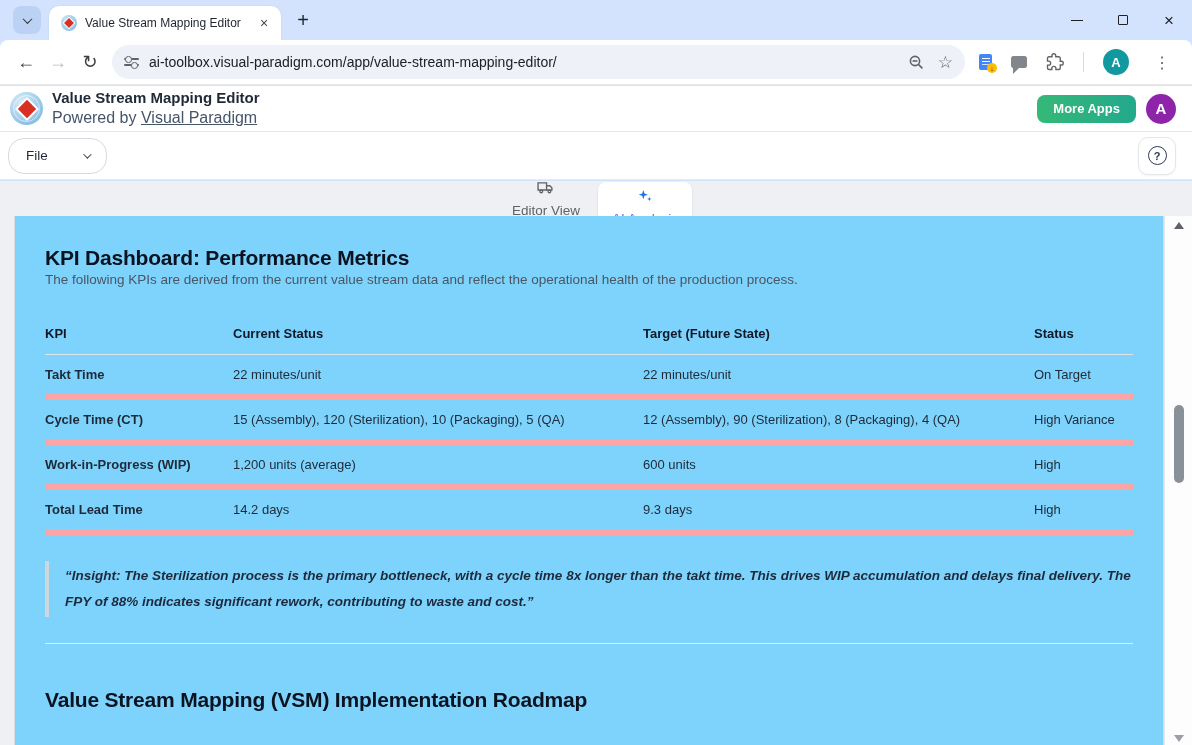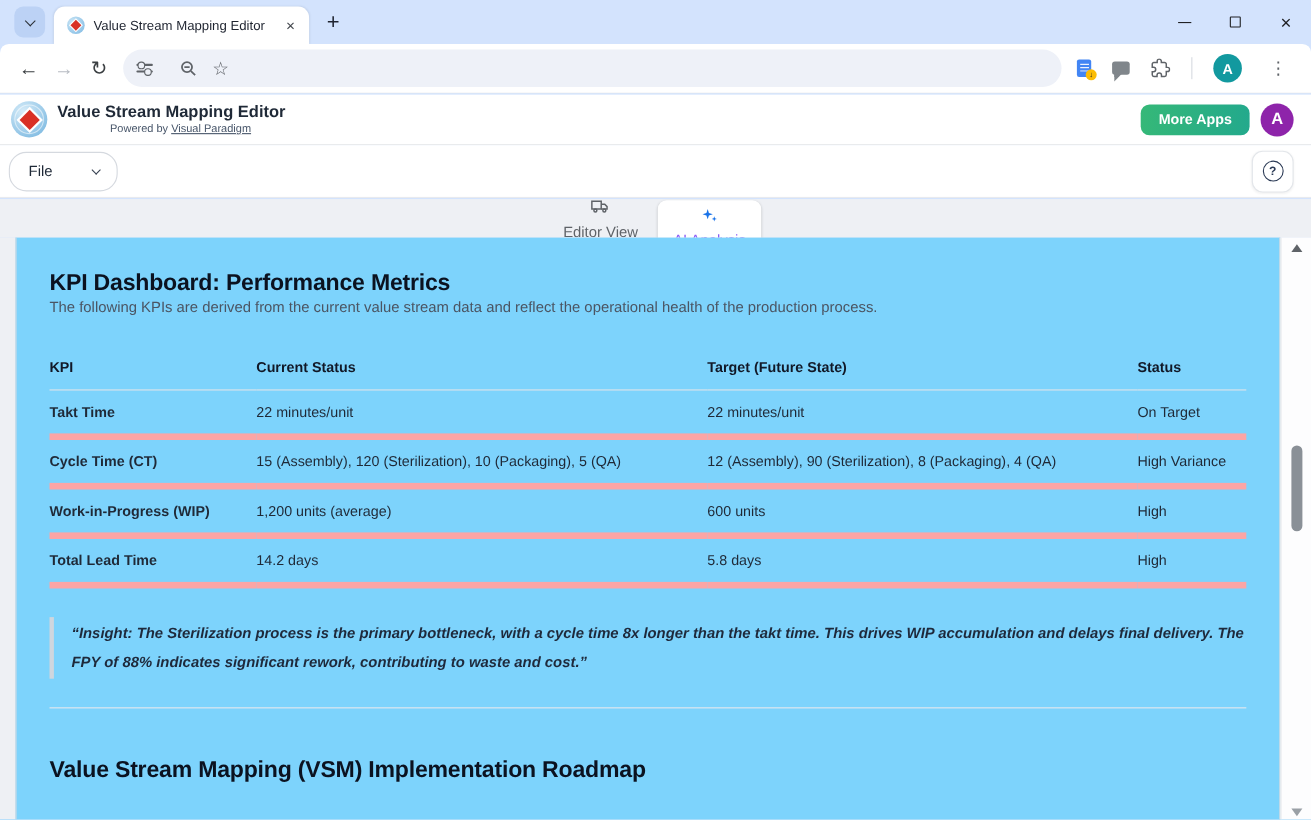--- a/index.html
+++ b/index.html
@@ -44,21 +44,21 @@
   .chrome-avatar { width:26px; height:26px; border-radius:50%; background:#12999f; color:#fff; font-size:13px; font-weight:bold; display:flex; align-items:center; justify-content:center; cursor:pointer; }
   .kebab { font-size:16px; color:#5f6368; padding:0 6px; cursor:pointer; }
 
   
   .appheader { position:absolute; top:86px; left:0; right:0; height:46px; background:#fff; border-bottom:1px solid #e7e9ec; display:flex; align-items:center; padding:0 10px; }
   .vp-logo { width:33px; height:33px; border-radius:50%; background:radial-gradient(circle at 35% 30%, #d8edf9, #6fb1dd); position:relative; flex:0 0 auto; }
   .vp-logo::before { content:""; position:absolute; inset:3px; border:1px solid rgba(255,255,255,.55); border-radius:50%; }
   .vp-logo::after { content:""; position:absolute; left:50%; top:50%; width:13px; height:13px; transform:translate(-50%,-50%) rotate(45deg); background:#d93025; box-shadow:0 0 0 2px #fff; }
   .app-titles { margin-left:9px; line-height:1.25; }
   .app-title { font-size:15px; font-weight:bold; color:#1f2937; }
-  .powered { font-size:10px; color:#475569;margin-left:48px; }
+  .powered { font-size:16px; color:#475569; }
   .powered a { color:#475569; text-decoration:underline; cursor:pointer; }
   .more-apps { margin-left:auto; height:28px; padding:0 16px; border-radius:8px; background:linear-gradient(90deg,#35b878,#23a98c); color:#fff; font-size:13px; font-weight:bold; display:flex; align-items:center; border:none; cursor:pointer; }
   .app-avatar { width:30px; height:30px; border-radius:50%; background:#8e24aa; color:#fff; font-size:15px; font-weight:bold; display:flex; align-items:center; justify-content:center; margin:0 6px 0 10px; cursor:pointer; }
 
   
   .menurow { position:absolute; top:132px; left:0; right:0; height:48px; background:#fff; border-bottom:1px solid #e8eaee; display:flex; align-items:center; padding:0 8px; }
   .file-btn { width:99px; height:36px; border:1px solid #d5d9df; border-radius:16px; background:#fff; display:flex; align-items:center; justify-content:space-between; padding:0 17px; font-size:13.5px; color:#1f2937; cursor:pointer; }
   .file-chev { width:6px; height:6px; border-right:1.6px solid #374151; border-bottom:1.6px solid #374151; transform:rotate(45deg) translateY(-2px); }
   .help-btn { margin-left:auto; width:38px; height:38px; border:1px solid #e3e6ea; border-radius:10px; background:#fff; display:flex; align-items:center; justify-content:center; box-shadow:0 1px 2px rgba(0,0,0,.05); margin-right:8px; cursor:pointer; }
   .help-circle { width:19px; height:19px; border:1.6px solid #2b3a55; border-radius:50%; display:flex; align-items:center; justify-content:center; font-size:11px; font-weight:bold; color:#2b3a55; }
@@ -119,20 +119,21 @@
 
 <div class="toolbar">
   <div class="nav-btn">←</div>
   <div class="nav-btn disabled">→</div>
   <div class="nav-btn">↻</div>
   <div class="omnibox">
     <span class="tune">
         <i></i>
         <i></i>
       </span>
+    <span class="url-text">ai-toolbox.visual-paradigm.com/app/value-stream-mapping-editor/</span>
     <span class="omni-icon">
       <svg width="16" height="16" viewBox="0 0 16 16" fill="none" stroke="#5f6368" stroke-width="1.6">
         <circle cx="7" cy="7" r="4.6"></circle>
         <line x1="4.6" y1="7" x2="9.4" y2="7"></line>
         <line x1="10.6" y1="10.6" x2="14.4" y2="14.4"></line>
       </svg>
     </span>
     <span class="omni-icon star">☆</span>
   </div>
   <div class="ext-area">
@@ -232,21 +233,21 @@
         </tr>
         <tr>
           <td class="kpi-name">Work-in-Progress (WIP)</td>
           <td>1,200 units (average)</td>
           <td>600 units</td>
           <td>High</td>
         </tr>
         <tr>
           <td class="kpi-name">Total Lead Time</td>
           <td>14.2 days</td>
-          <td>5.8 days</td>
+          <td>9.3 days</td>
           <td>High</td>
         </tr>
       </tbody>
     </table>
 
     <blockquote class="insight">“Insight: The Sterilization process is the primary bottleneck, with a cycle time 8x longer than the takt time. This drives WIP accumulation and delays final delivery. The FPY of 88% indicates significant rework, contributing to waste and cost.”</blockquote>
 
     <hr class="divider">
 
     <div class="h1 next">Value Stream Mapping (VSM) Implementation Roadmap</div>

